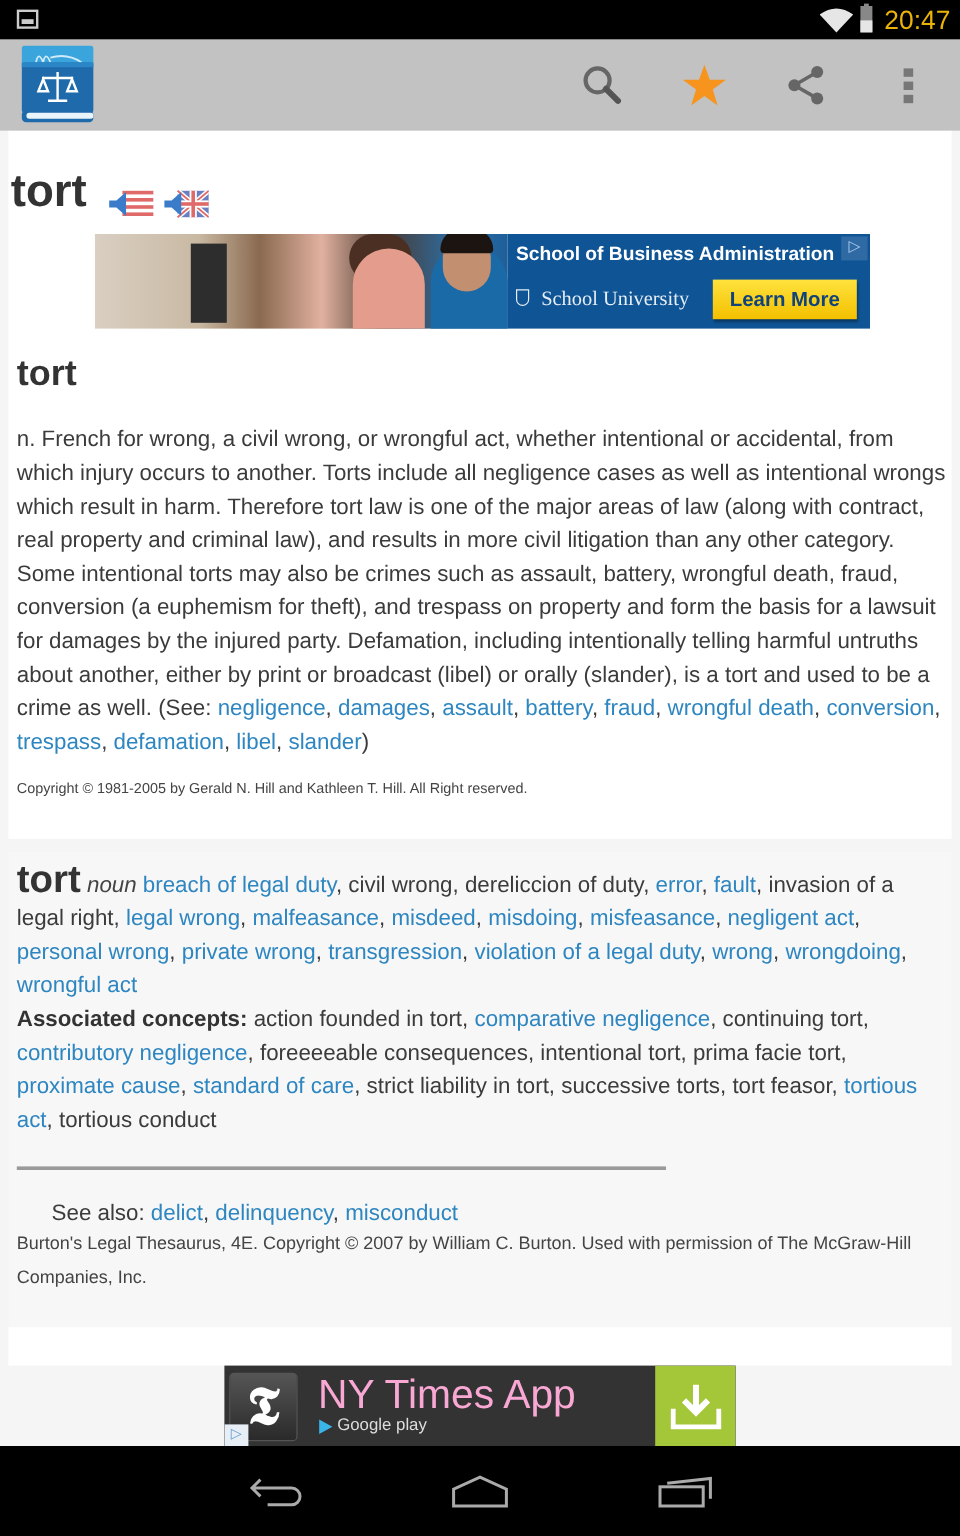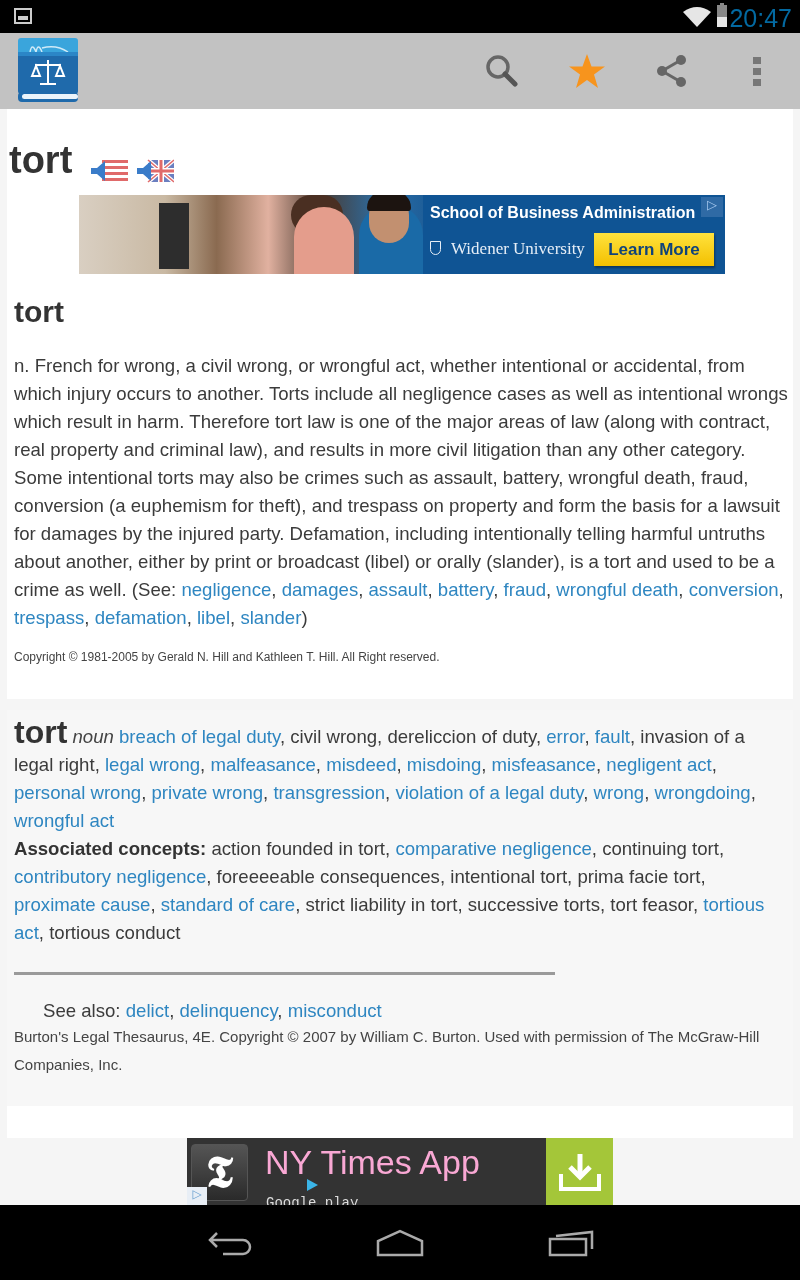--- a/index.html
+++ b/index.html
@@ -4,21 +4,21 @@
   <style>
     * { box-sizing: border-box; margin: 0; padding: 0; }
     html, body { width: 800px; height: 1280px; overflow: hidden; background: #f5f5f5; font-family: "Liberation Sans", sans-serif; }
     .status-bar { position: absolute; top: 0; left: 0; width: 800px; height: 33px; background: #000; color: #e6e6e6; }
     .status-bar .gallery-icon { position: absolute; left: 14px; top: 8px; width: 18px; height: 16px; border: 2px solid #ccc; }
     .status-bar .gallery-icon::after { content: ""; position: absolute; left: 2px; bottom: 2px; width: 10px; height: 4px; background: #ccc; }
     .status-bar .wifi-icon { position: absolute; left: 683px; top: 6px; }
     .status-bar .battery-icon { position: absolute; left: 717px; top: 5px; width: 10px; height: 22px; background: #888; }
     .status-bar .battery-icon::after { content: ""; position: absolute; left: 0; bottom: 0; width: 10px; height: 10px; background: #e6e6e6; }
     .status-bar .battery-icon::before { content: ""; position: absolute; left: 3px; top: -2px; width: 4px; height: 2px; background: #888; }
-    .status-bar .clock { position: absolute; right: 8px; top: 4px; font-size: 25px; color: #0369a1; }
+    .status-bar .clock { position: absolute; right: 8px; top: 4px; font-size: 22px; color: #eab308; }
 
     .action-bar { position: absolute; top: 33px; left: 0; width: 800px; height: 76px; background: #c2c2c2; }
     .app-icon { position: absolute; left: 18px; top: 5px; width: 60px; height: 64px; }
     .action-btn { position: absolute; top: 12px; width: 52px; height: 52px; display: flex; align-items: center; justify-content: center; }
 
     .content { position: absolute; top: 109px; left: 0; width: 800px; height: 1096px; background: #f5f5f5; overflow: hidden; }
     .card { position: absolute; left: 7px; width: 786px; background: #fff; }
     .card1 { top: 0; height: 590px; }
     .entry-title { position: absolute; left: 2px; top: 30px; font-size: 38px; font-weight: bold; color: #333; display: flex; align-items: center; }
     .speaker { display: inline-block; width: 38px; height: 24px; margin-left: 8px; position: relative; }
@@ -51,21 +51,21 @@
     .rule { position: absolute; left: 7px; top: 262px; width: 541px; height: 3px; background: #9a9a9a; }
     .see-also { position: absolute; left: 7px; top: 287px; margin-left: 29px; }
     .copyright2 { position: absolute; left: 7px; top: 932px; }
     .copyright2 { position: absolute; left: 7px; top: 313px; width: 776px; font-size: 15px; line-height: 28px; color: #444; }
 
     .card3 { top: 997px; height: 32px; background: #fff; }
 
     .bottom-ad { position: absolute; left: 187px; top: 1138px; width: 426px; height: 67px; background: #333; overflow: hidden; }
     .nyt-logo { position: absolute; left: 4px; top: 6px; width: 57px; height: 57px; background: linear-gradient(#555, #2a2a2a); border-radius: 4px; border: 1px solid #555; color: #fff; font-family: "Liberation Serif", serif; font-size: 44px; font-weight: bold; display: flex; align-items: center; justify-content: center; }
     .nyt-title { position: absolute; left: 78px; top: 5px; color: #f9a8d4; font-size: 34px; }
-    .nyt-store { position: absolute; left: 79px; top: 41px; color: #ddd; font-family: Liberation Mono, monospace; font-size: 14px; display: flex; align-items: center; gap: 4px; flex-direction: column; }
+    .nyt-store { position: absolute; left: 79px; top: 41px; color: #ddd; font-family: Liberation Sans, sans-serif; font-size: 14px; display: flex; align-items: flex-end; gap: 4px; }
     .play-tri { width: 0; height: 0; border-left: 11px solid #3bb5e8; border-top: 6px solid transparent; border-bottom: 6px solid transparent; }
     .nyt-download { position: absolute; right: 0; top: 0; width: 67px; height: 67px; background: #a4c639; display: flex; align-items: center; justify-content: center; }
     .adchoice-small { position: absolute; left: 0; bottom: 0; width: 20px; height: 18px; background: #e8eef5; color: #6aa0d0; font-size: 12px; text-align: center; }
 
     .nav-bar { position: absolute; top: 1205px; left: 0; width: 800px; height: 75px; background: #000; }
     .nav-btn { position: absolute; top: 18px; width: 70px; height: 40px; display: flex; align-items: center; justify-content: center; }
   </style>
 </head>
 <body>
 
@@ -163,21 +163,21 @@
         <div class="screen"></div>
         <div class="hair1"></div>
         <div class="person1"></div>
         <div class="person2"></div>
         <div class="head2"></div>
         <div class="hair2"></div>
       </div>
       <div class="ad-right">
         <div class="ad-headline">School of Business Administration</div>
         <span class="ad-shield"></span>
-        <div class="ad-brand">Widener University</div>
+        <div class="ad-brand">School University</div>
         <div class="ad-cta">Learn More</div>
         <div class="ad-choice">▷</div>
       </div>
     </div>
 
     <div class="def-heading">tort</div>
     <div class="def-body body-text">
       <span>n. French for wrong, a civil wrong, or wrongful act, whether intentional or accidental, from which injury occurs to another. Torts include all negligence cases as well as intentional wrongs which result in harm. Therefore tort law is one of the major areas of law (along with contract, real property and criminal law), and results in more civil litigation than any other category. Some intentional torts may also be crimes such as assault, battery, wrongful death, fraud, conversion (a euphemism for theft), and trespass on property and form the basis for a lawsuit for damages by the injured party. Defamation, including intentionally telling harmful untruths about another, either by print or broadcast (libel) or orally (slander), is a tort and used to be a crime as well. (See: </span><span id="see-links"><span class="link">negligence</span>, <span class="link">damages</span>, <span class="link">assault</span>, <span class="link">battery</span>, <span class="link">fraud</span>, <span class="link">wrongful death</span>, <span class="link">conversion</span>, <span class="link">trespass</span>, <span class="link">defamation</span>, <span class="link">libel</span>, <span class="link">slander</span></span><span>)</span>
     </div>
     <div class="copyright1">Copyright © 1981-2005 by Gerald N. Hill and Kathleen T. Hill. All Right reserved.</div>

